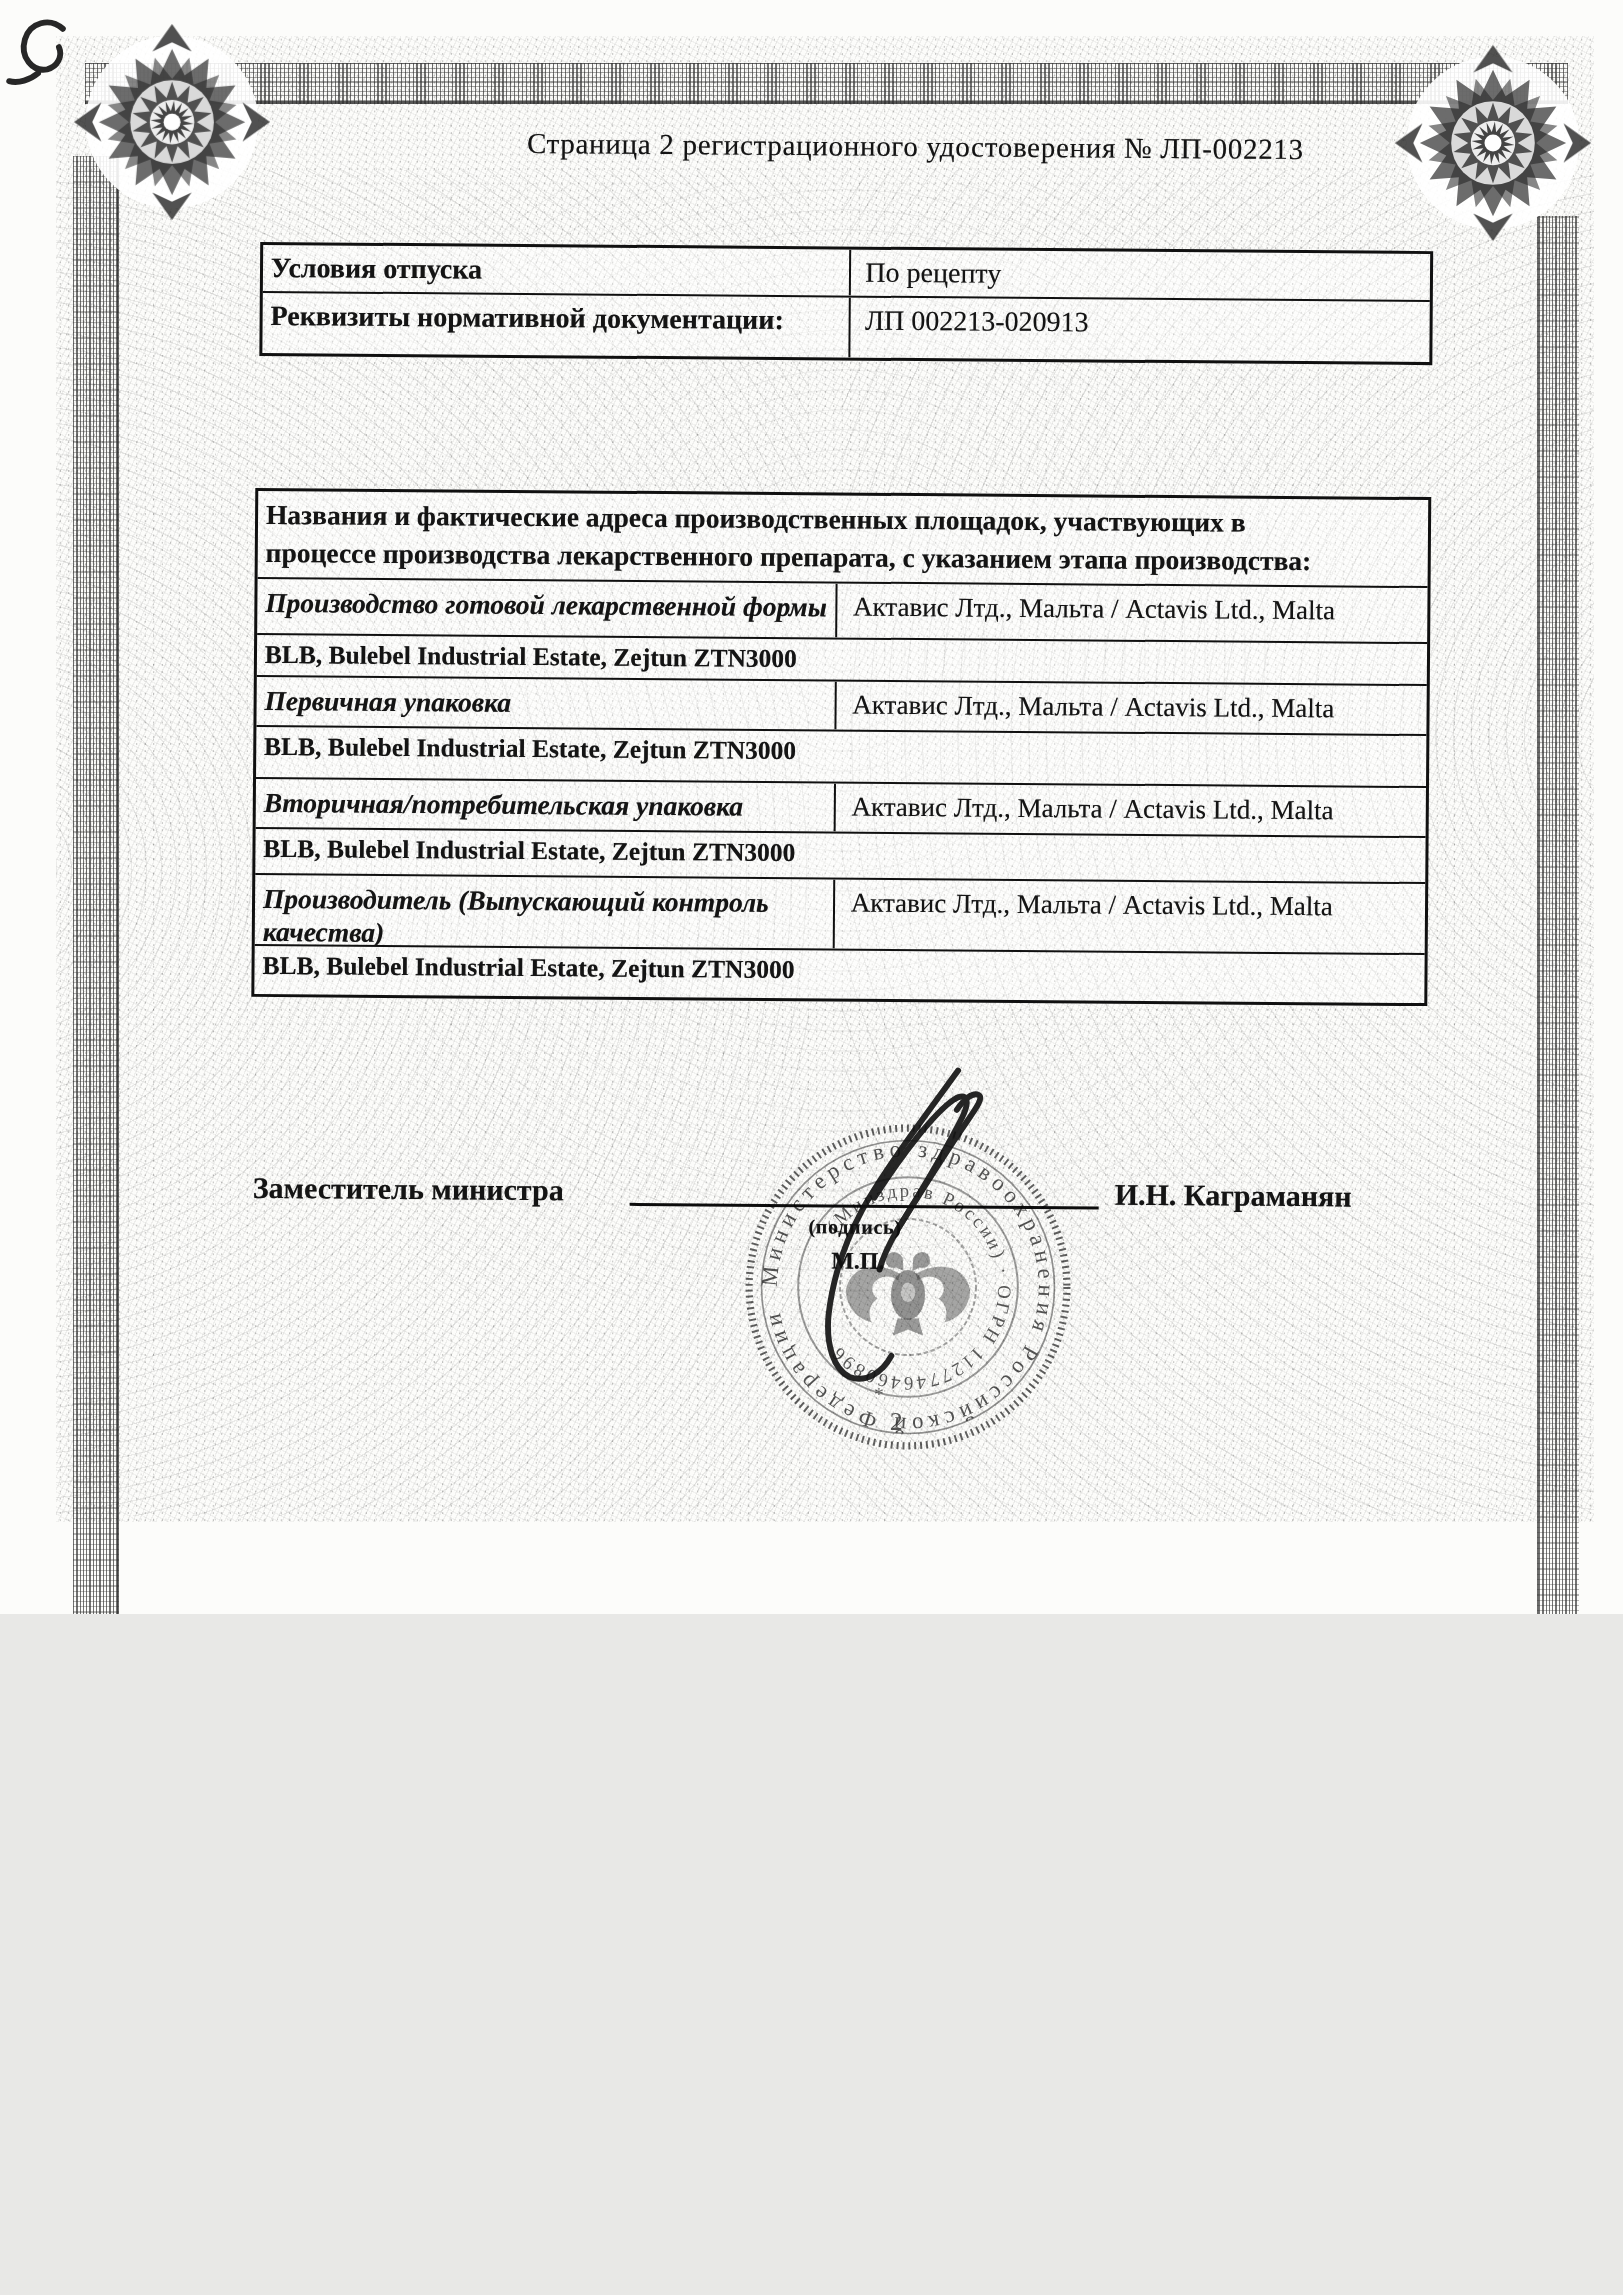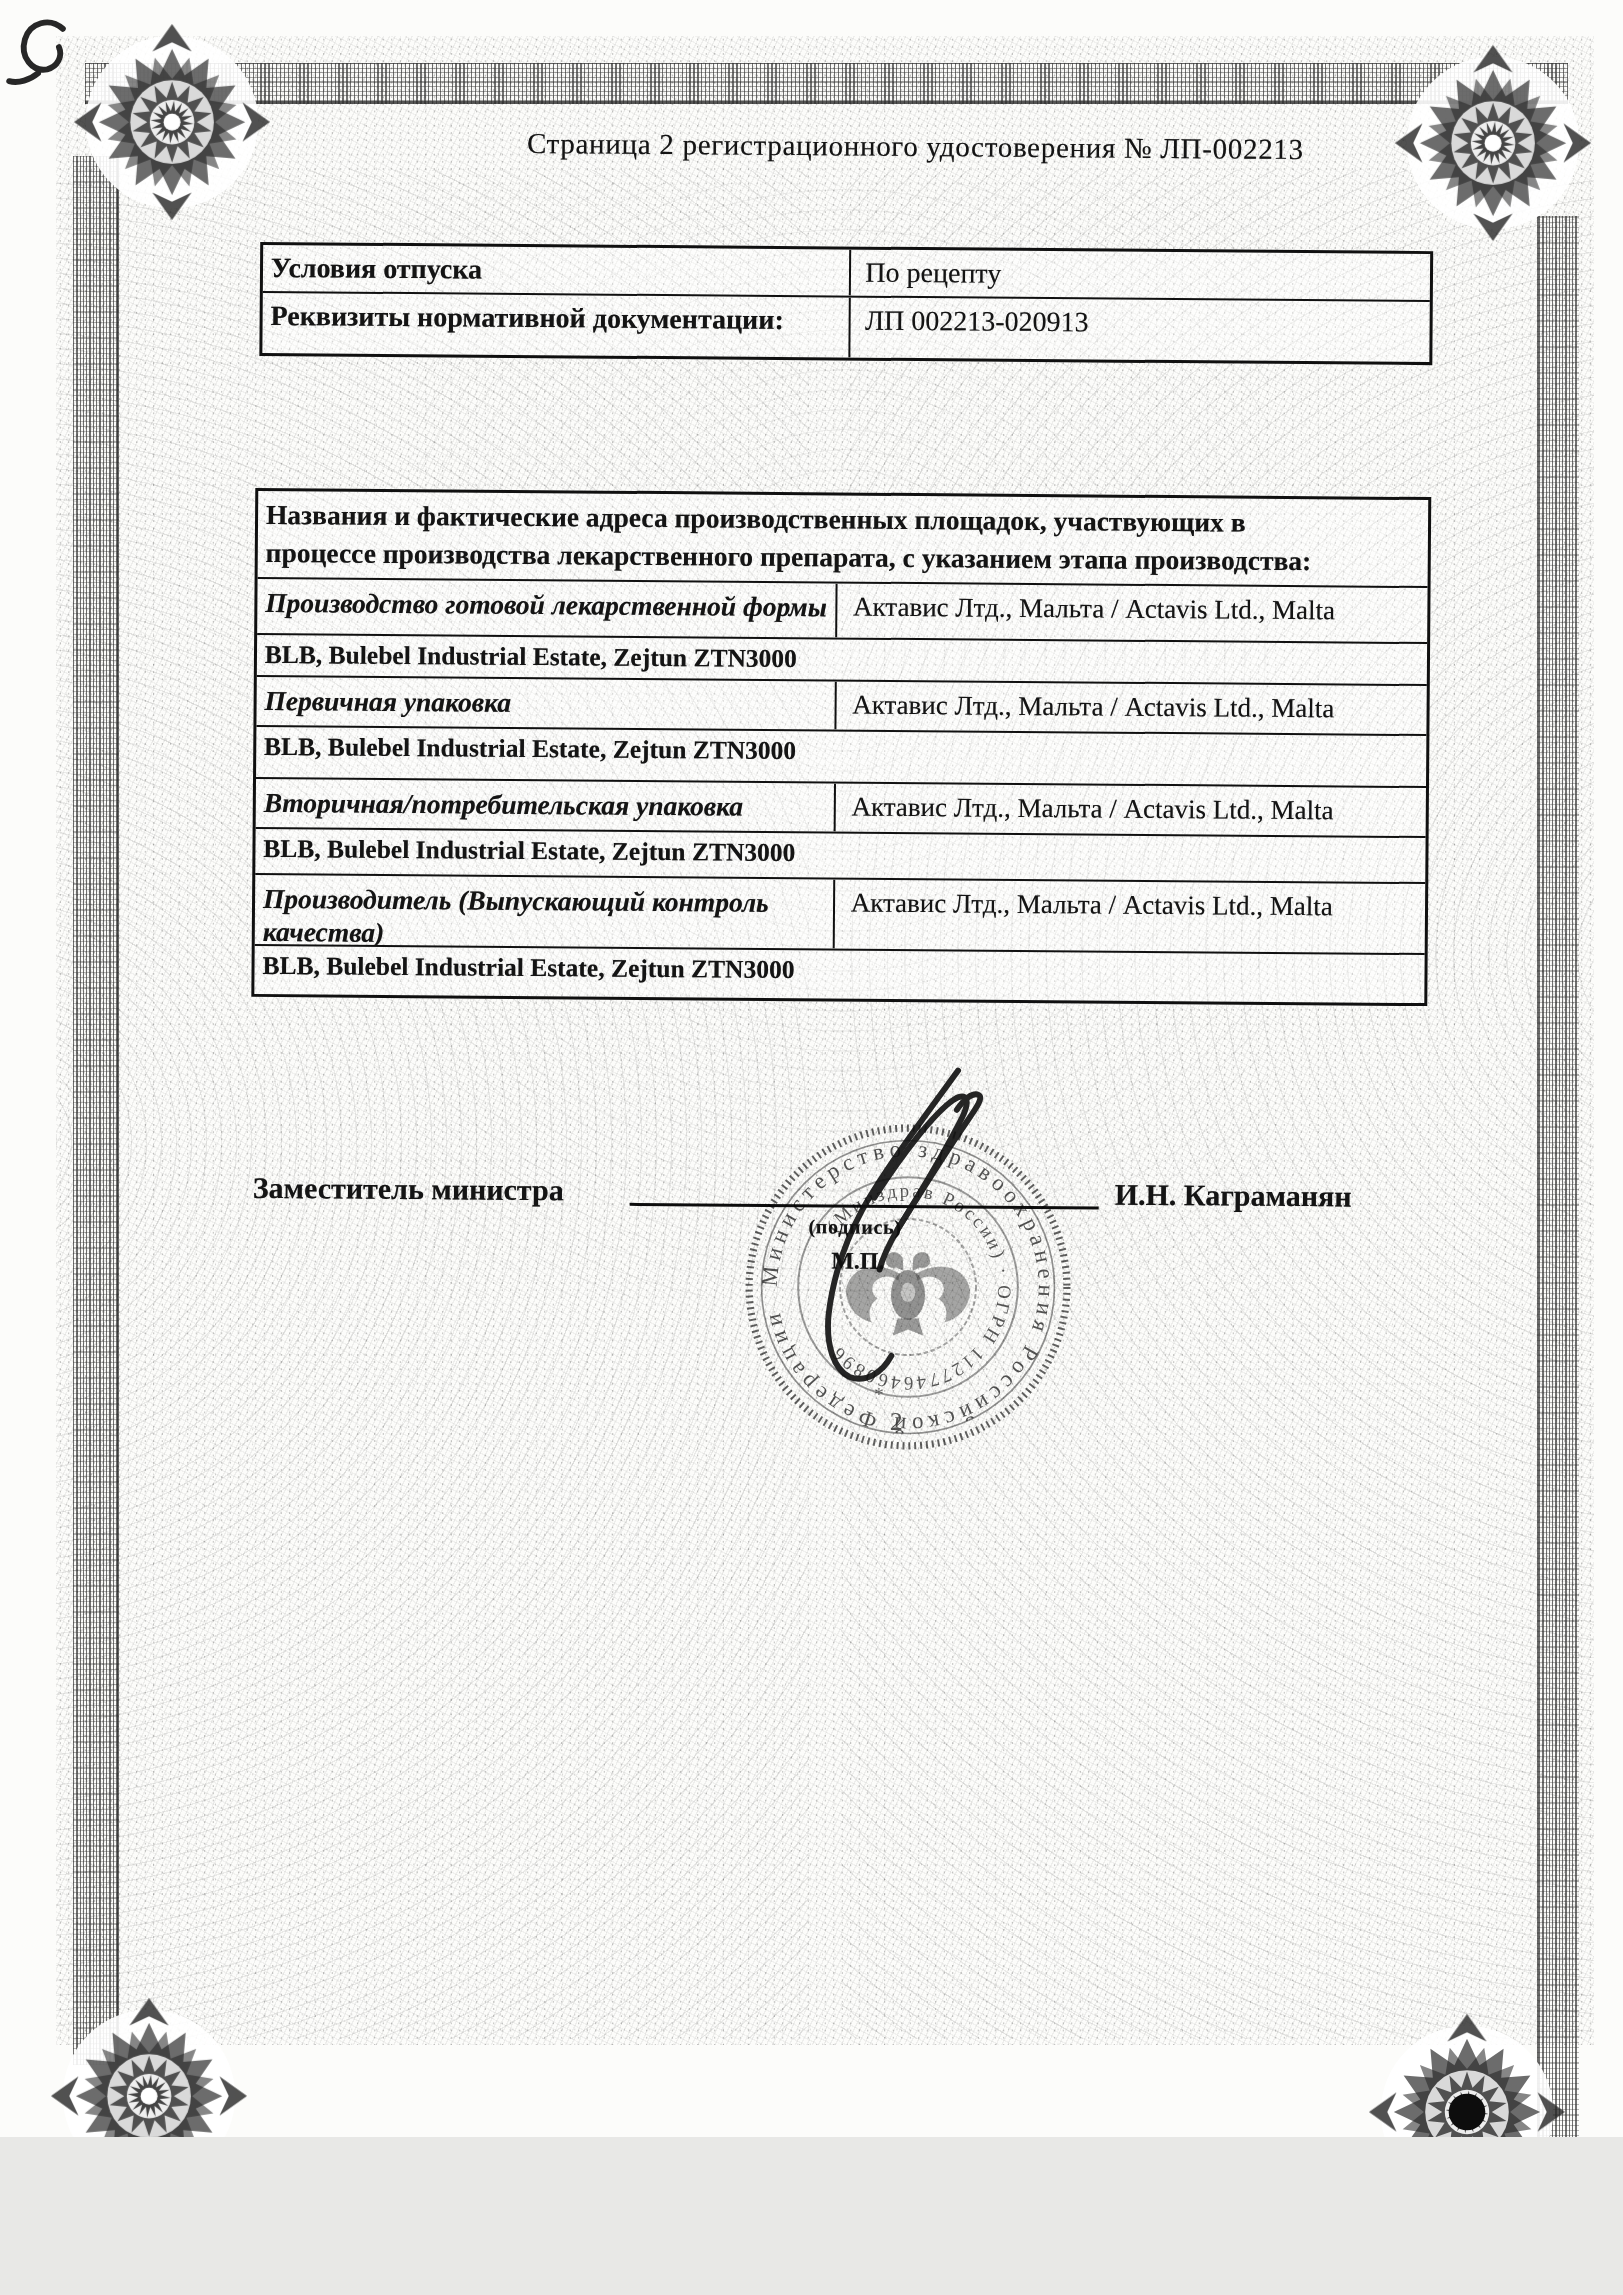--- a/index.html
+++ b/index.html
@@ -1,17 +1,17 @@
 <!DOCTYPE html>
 <html style="font-size:10.5px"><head>
 <meta charset="utf-8">
 <style>
   html,body{margin:0;padding:0;background:#e8e8e6;}
   #page{
-    position:relative; width:1623px; height:2137px; overflow:hidden;
+    position:relative; width:1623px; height:1614px; overflow:hidden;
     background:#fcfcfa; color:#141414;
     font-family:"Liberation Serif","DejaVu Serif",serif;
   }
   #page *{box-sizing:border-box;}
   
   .tex{position:absolute; pointer-events:none;}
   .tex-dots{
     left:56px; top:36px; right:29.5px; bottom:92px;
     background-image:
       radial-gradient(rgba(0,0,0,.26) 0.7px, transparent 0.9px),

